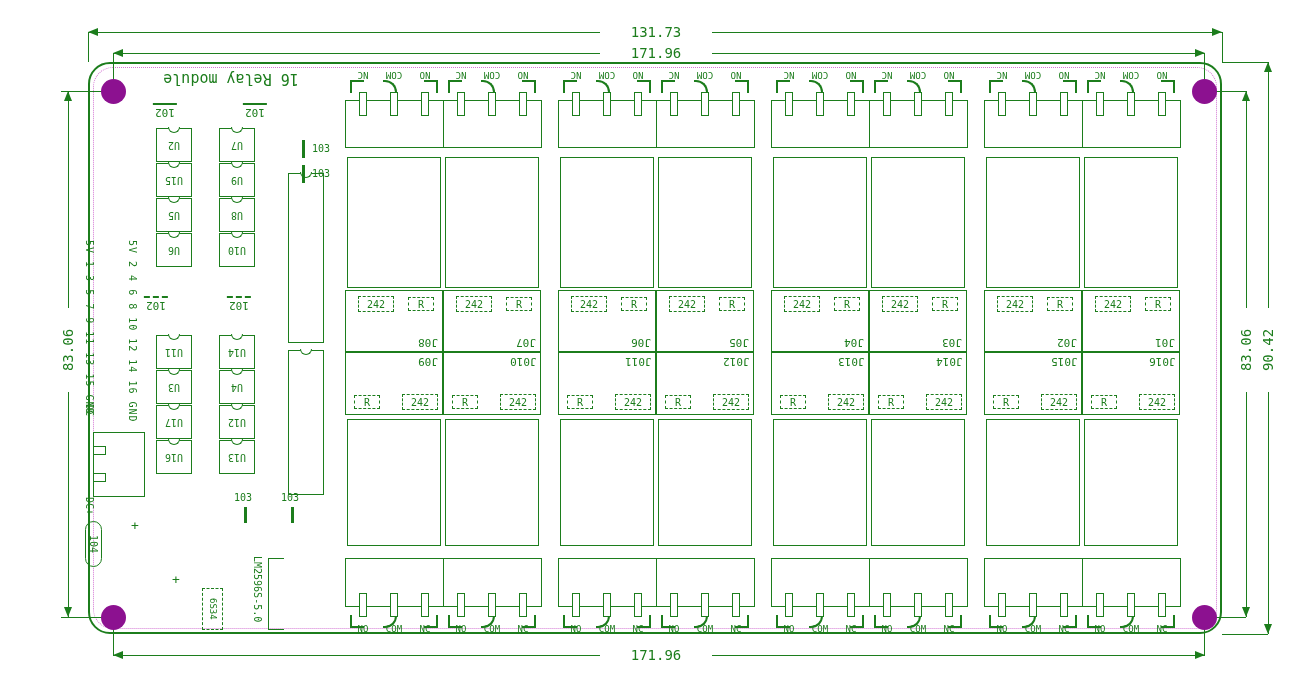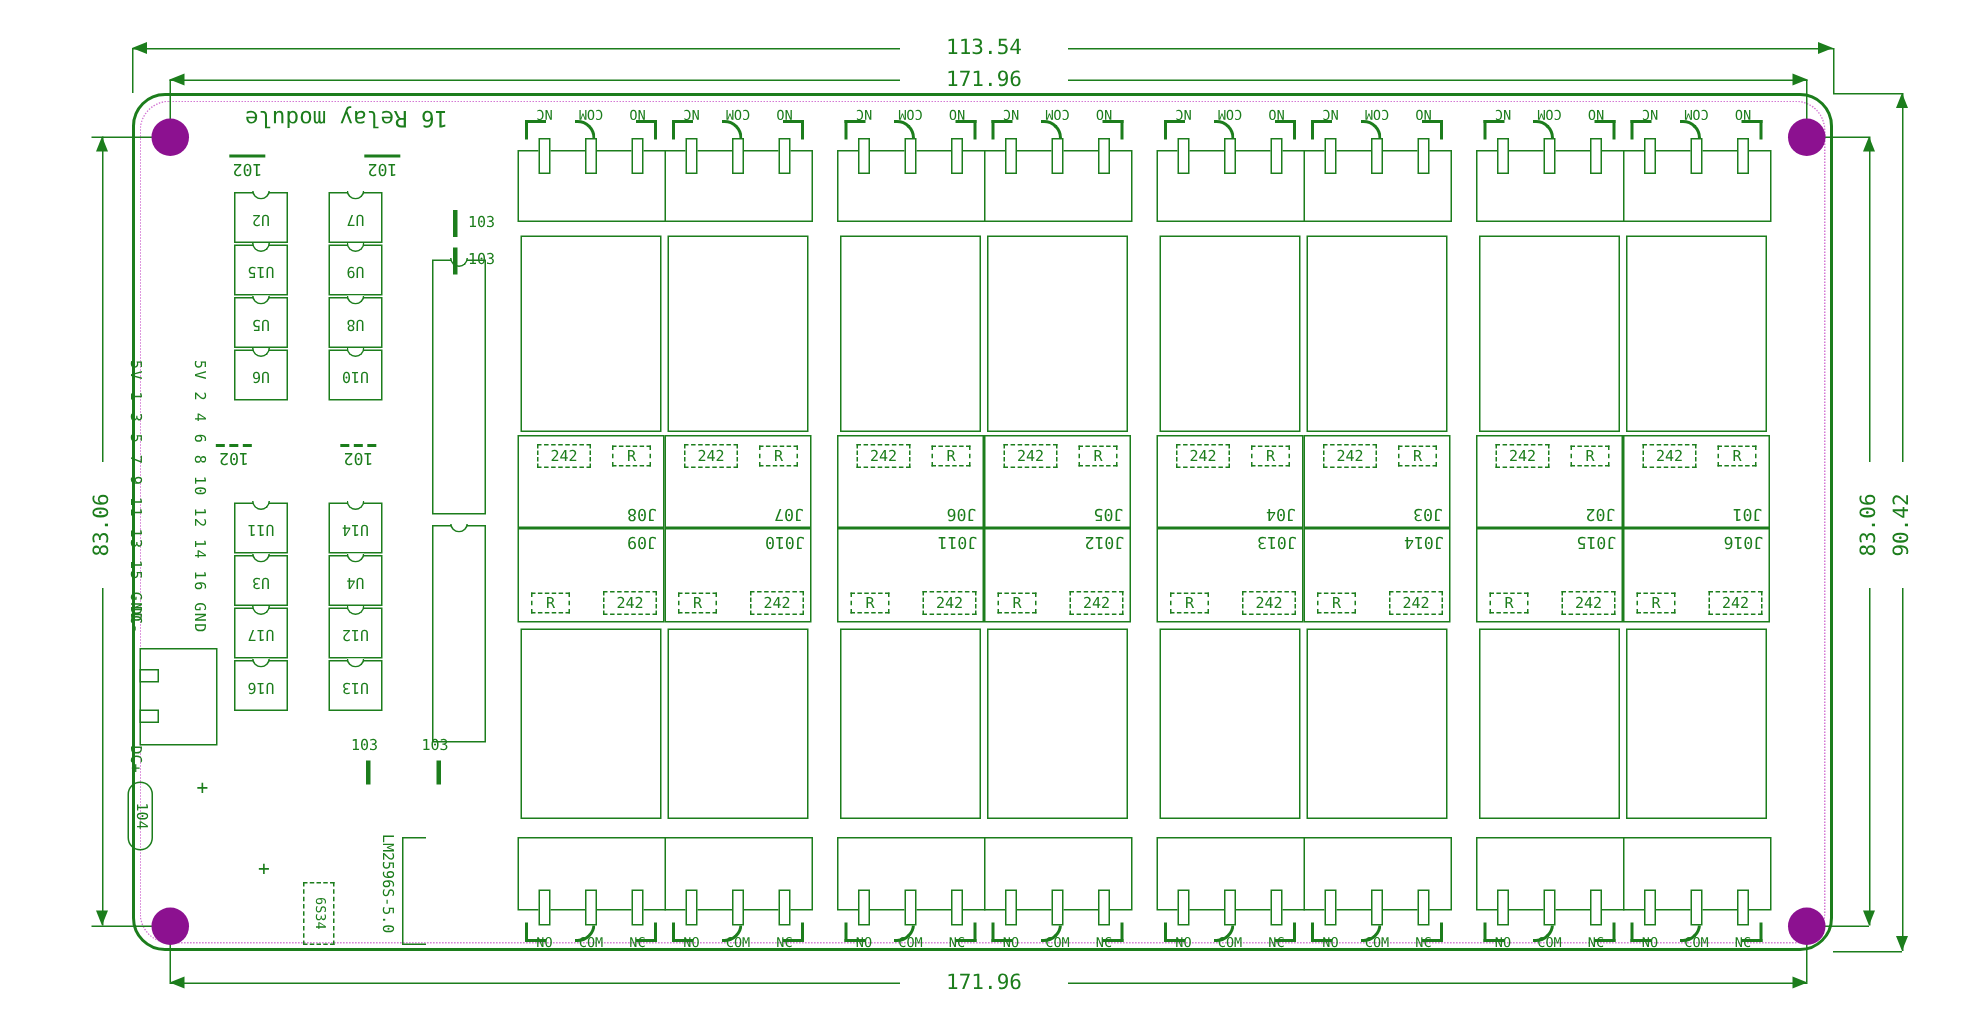--- a/index.html
+++ b/index.html
@@ -71,21 +71,21 @@
   <div class="vl" style="left:1204px;top:53px;height:38px;"></div>
   <div class="vl" style="left:113px;top:617px;height:38px;"></div>
   <div class="vl" style="left:1204px;top:617px;height:38px;"></div>
   <div class="hl" style="left:61px;top:91px;width:52px;"></div>
   <div class="hl" style="left:61px;top:617px;width:52px;"></div>
   <div class="hl" style="left:1204px;top:91px;width:42px;"></div>
   <div class="hl" style="left:1204px;top:617px;width:42px;"></div>
   <div class="hl" style="left:1222px;top:62px;width:46px;"></div>
   <div class="hl" style="left:1222px;top:634px;width:46px;"></div>
 
-  <div class="dimtxt" style="left:600px;top:24px;width:112px;text-align:center;">113.54</div>
+  <div class="dimtxt" style="left:600px;top:24px;width:112px;text-align:center;">131.73</div>
   <div class="dimtxt" style="left:600px;top:45px;width:112px;text-align:center;">171.96</div>
   <div class="dimtxt" style="left:600px;top:647px;width:112px;text-align:center;">171.96</div>
   <div class="dimtxt rotm90" style="left:60px;top:392px;width:84px;text-align:center;">83.06</div>
   <div class="dimtxt rotm90" style="left:1238px;top:392px;width:84px;text-align:center;">83.06</div>
   <div class="dimtxt rotm90" style="left:1260px;top:392px;width:84px;text-align:center;">90.42</div>
 
   <div class="abs g rot180" style="left:148px;top:70px;width:166px;font-size:15px;text-align:center;">16 Relay module</div>
 
   <div class="abs g vtext" style="left:84px;top:240px;font-size:10px;height:196px;letter-spacing:1px;">5V 1 3 5 7 9 11 13 15 GND</div>
   <div class="abs g vtext" style="left:127px;top:240px;font-size:10px;height:196px;letter-spacing:1px;">5V 2 4 6 8 10 12 14 16 GND</div>

